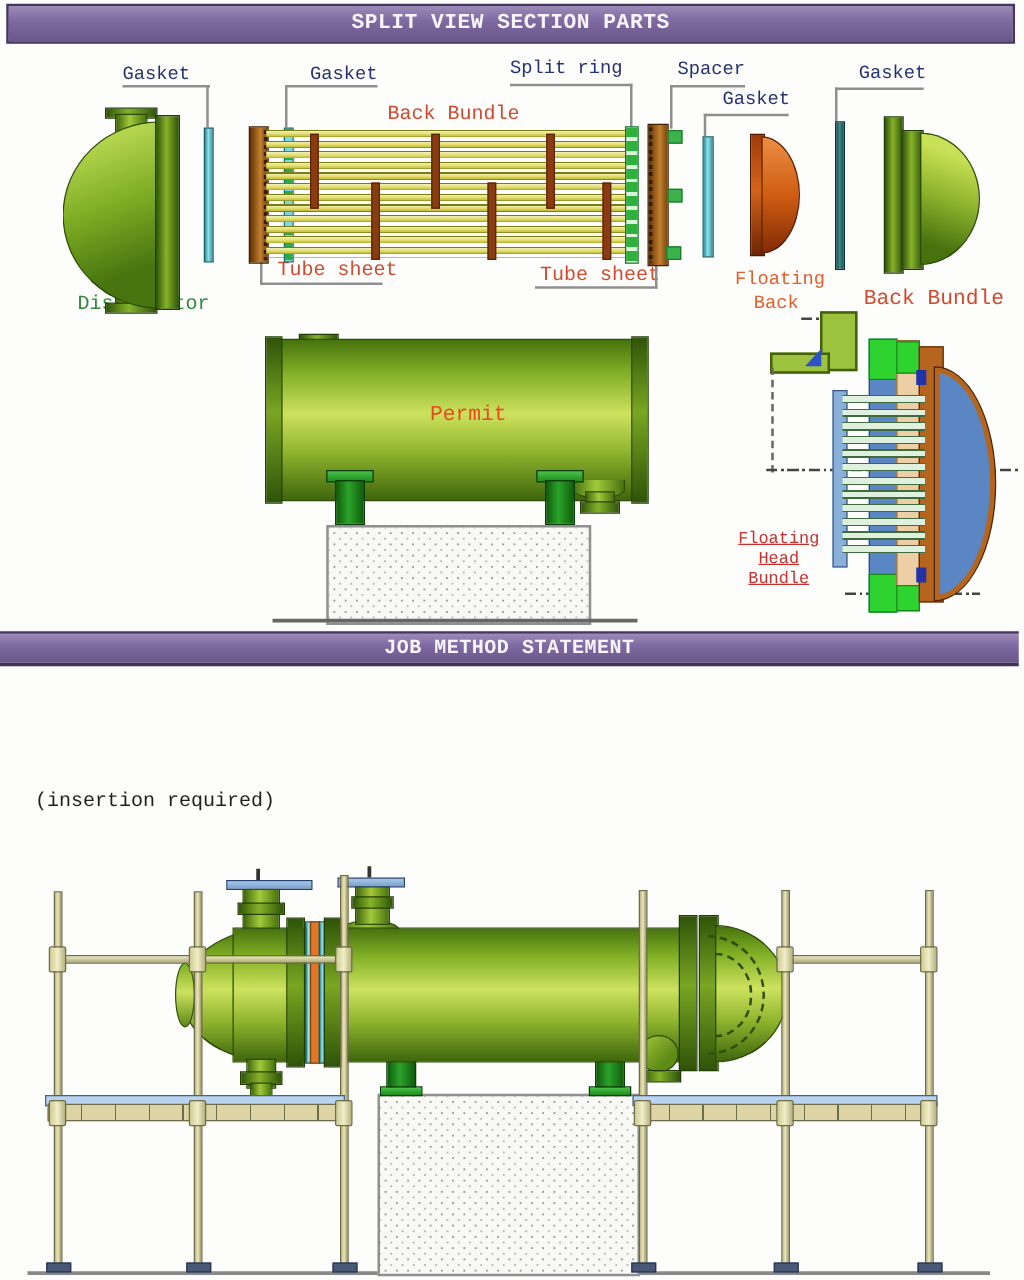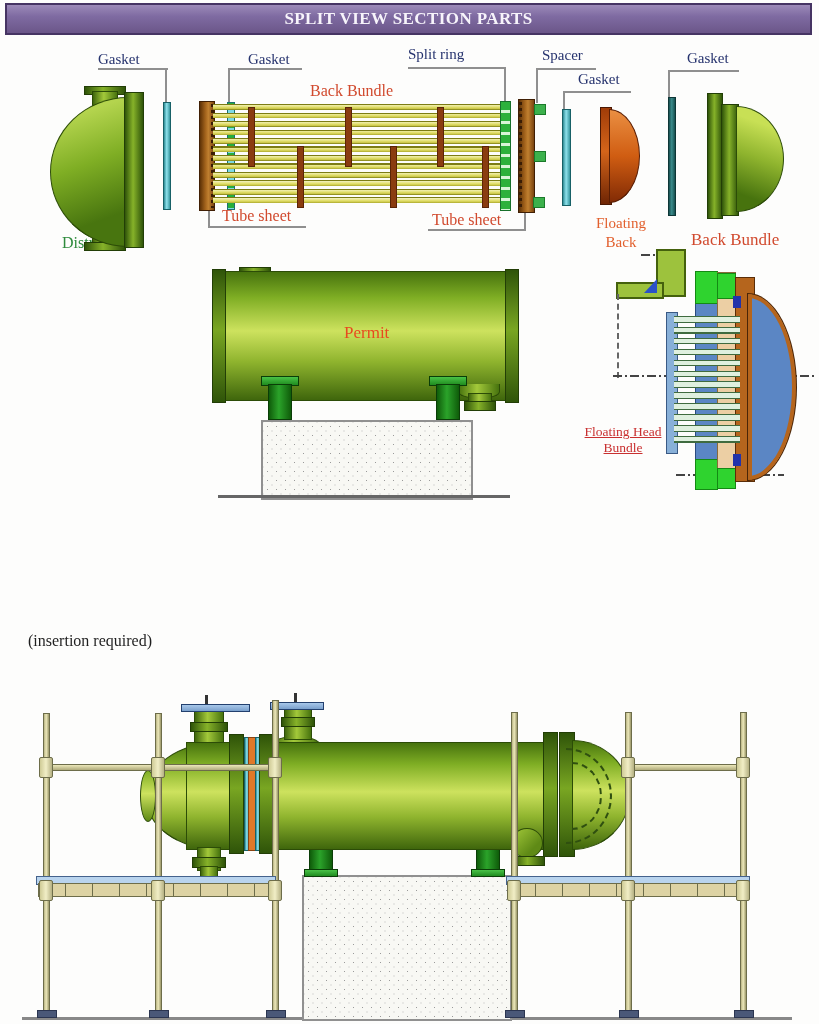--- a/index.html
+++ b/index.html
@@ -1,17 +1,17 @@
 <!DOCTYPE html>
 <html><head>
 <meta charset="utf-8">
 <style>
   html,body{margin:0;padding:0;background:#ffffff;}
   .page{position:relative;width:819px;height:1024px;background:#fdfdfc;overflow:hidden;
-        font-family:Liberation Serif, serif;}
+        font-family:Liberation Mono, monospace;}
   .abs{position:absolute;}
 
   
   .banner{position:absolute;background:linear-gradient(180deg,#9c8ab8 0%,#7f6ba2 40%,#6b5689 100%);
           border:2px solid #463463;color:#f7f4fb;font-weight:bold;text-align:center;
           letter-spacing:.4px;}
   .banner-top{left:5px;top:3px;width:803px;height:28px;font-size:17px;line-height:28px;}
   .banner-mid{left:0;top:505px;width:815px;height:23px;font-size:16px;line-height:23px;
           border-left:none;border-right:none;border-bottom:3px solid #42325c;}
 
@@ -196,20 +196,21 @@
   <div class="abs" style="left:735px;top:277px;width:18px;height:203px;background:#b5651d;border:1px solid #5a2d08;"></div>
   <div class="abs" style="left:733px;top:296px;width:8px;height:12px;background:#2233aa;"></div>
   <div class="abs" style="left:733px;top:454px;width:8px;height:12px;background:#2233aa;"></div>
   <div class="abs dome-r" style="left:748px;top:294px;width:40px;height:178px;background:#5b86c4;
        border:4px solid #b5651d;box-shadow:0 0 0 1px #4a2507;"></div>
   <div class="fhd-tubes" style="left:674px;top:316px;width:66px;height:131px;"></div>
 
   <div class="lbl-red" style="left:583px;top:424px;width:80px;font-size:13.5px;color:#c93030;
        text-align:center;white-space:normal;line-height:16px;text-decoration:underline;">Floating Head Bundle</div>
 
+  <div class="banner banner-mid">JOB METHOD STATEMENT</div>
 
   <div class="method-item" style="left:28px;top:632px;">(insertion required)</div>
 
   <div class="abs" style="left:22px;top:1017px;width:770px;height:3px;background:#888;"></div>
   <div class="concrete" style="left:302px;top:875px;width:206px;height:142px;"></div>
 
   <div class="saddle-top" style="left:303px;top:831px;width:34px;height:7px;"></div>
   <div class="saddle-body" style="left:309px;top:838px;width:22px;height:33px;"></div>
   <div class="saddle-top" style="left:304px;top:869px;width:32px;height:6px;"></div>
   <div class="saddle-top" style="left:470px;top:831px;width:34px;height:7px;"></div>

